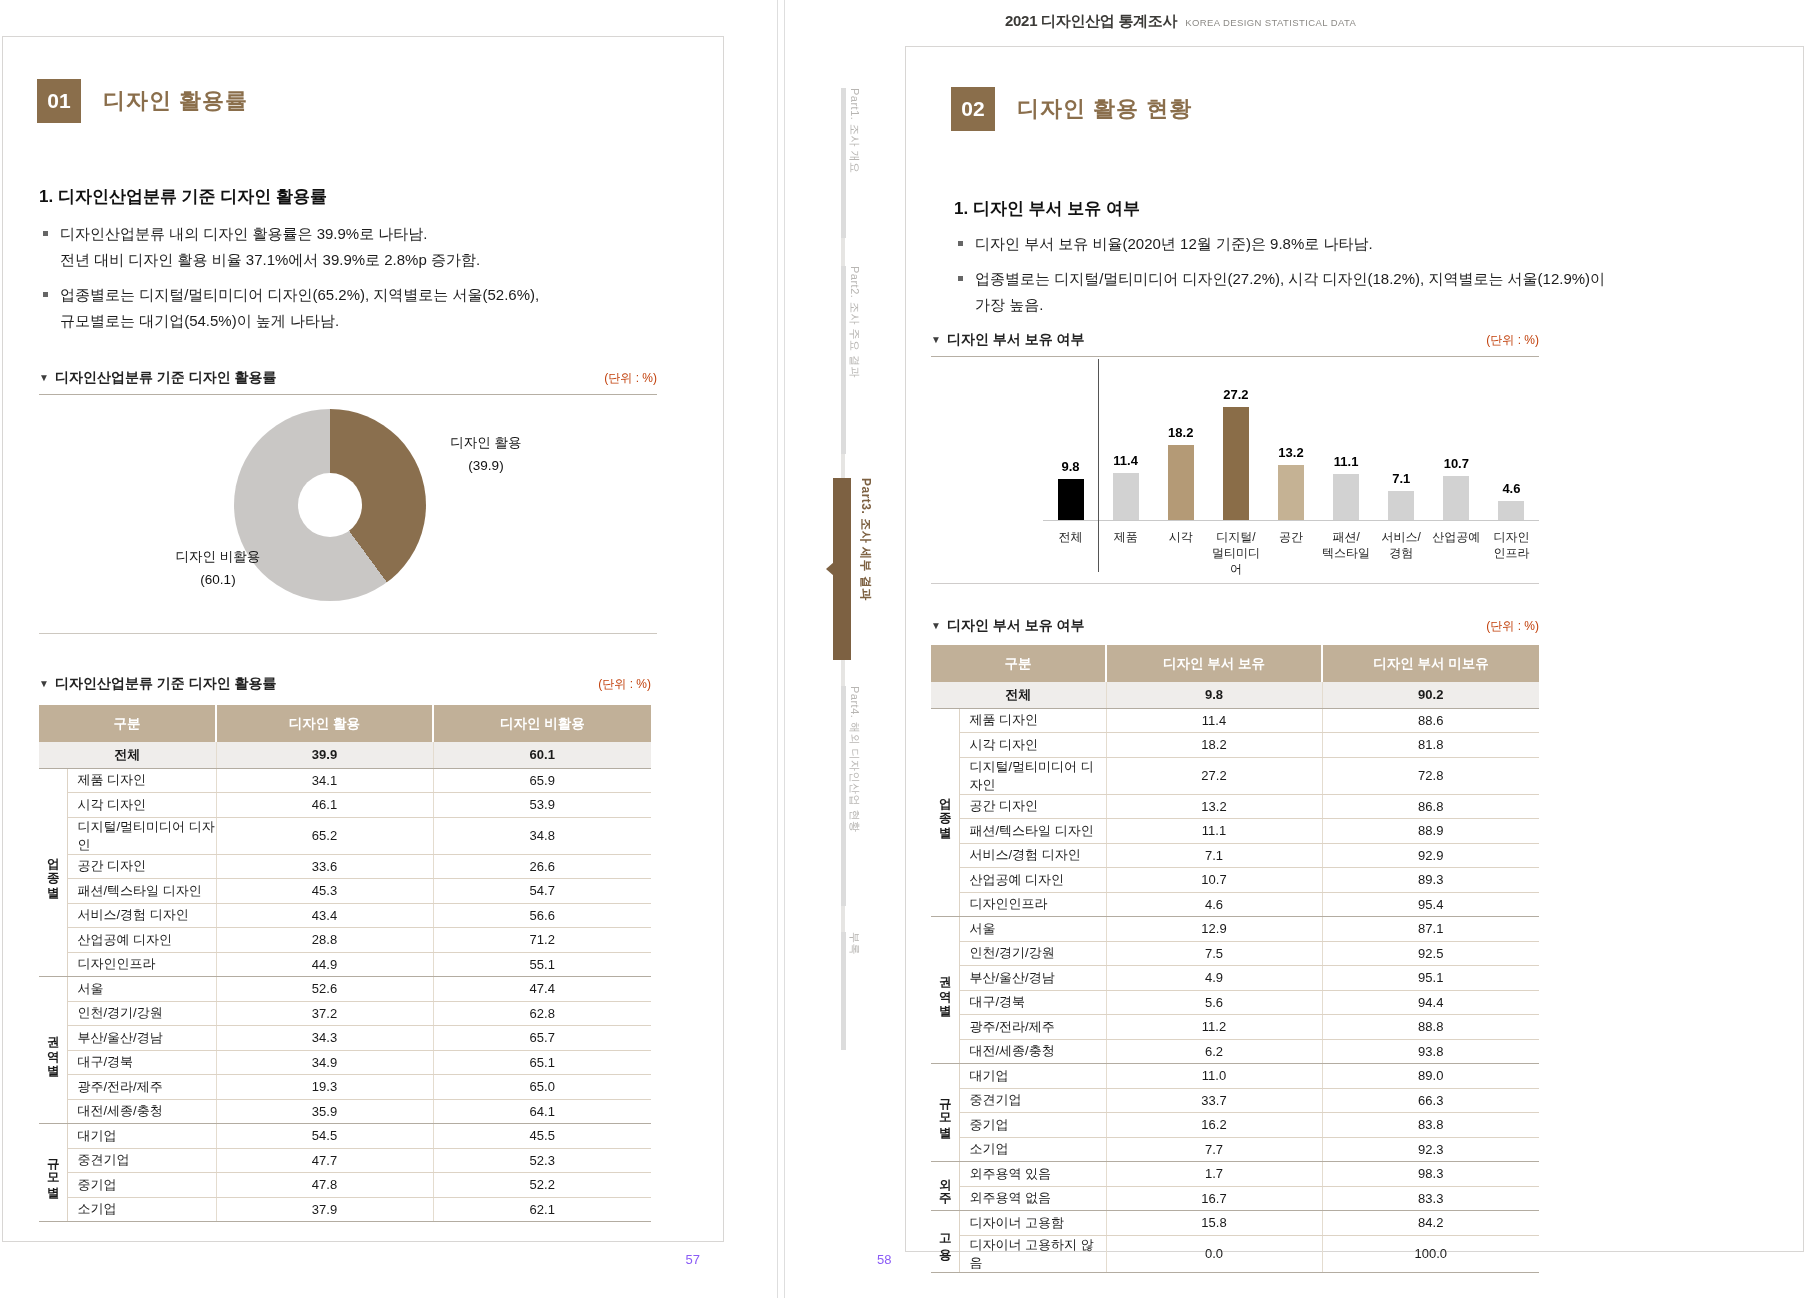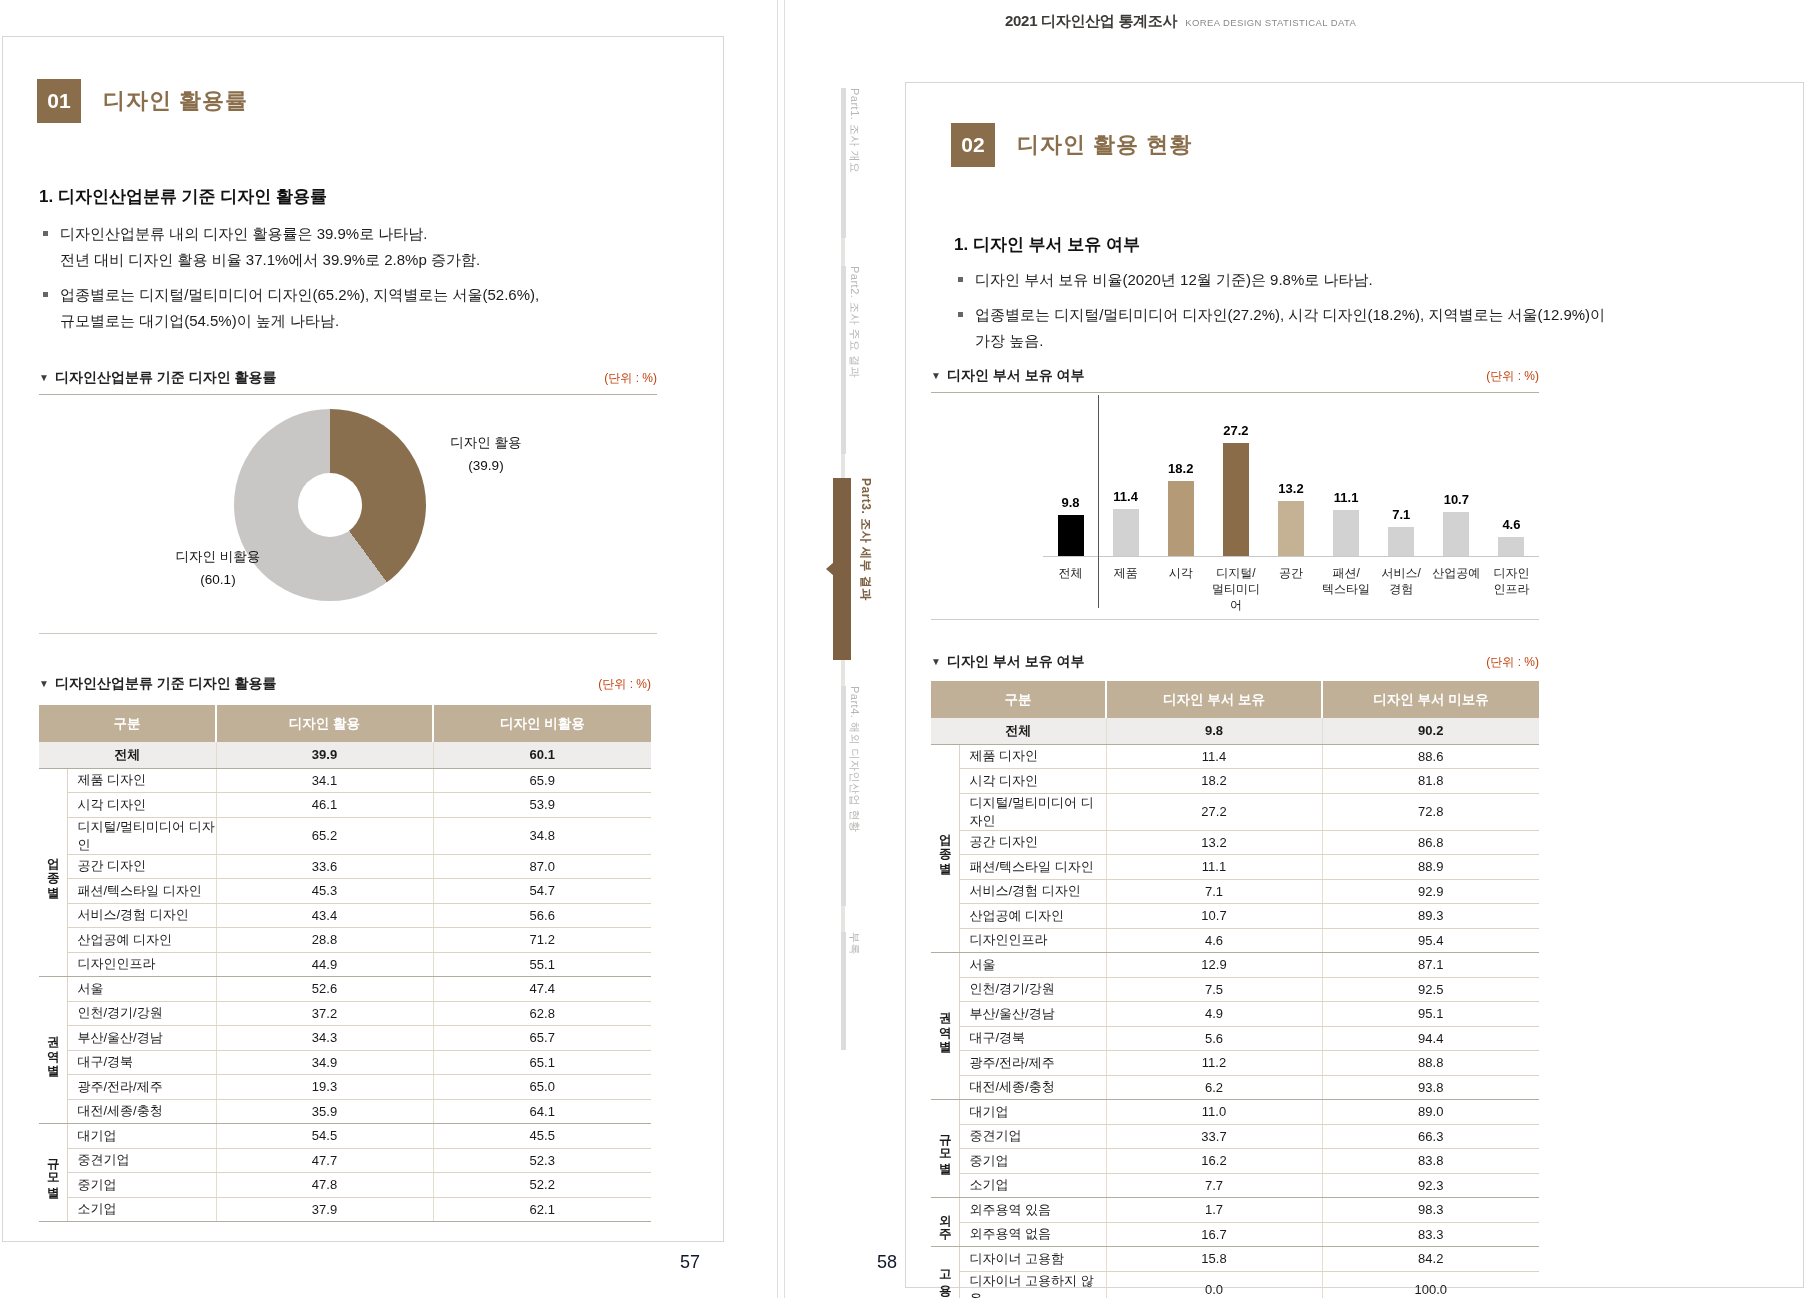--- a/index.html
+++ b/index.html
@@ -2,21 +2,21 @@
 <html><head>
 <meta charset="utf-8">
 <style>
   html,body{margin:0;padding:0;background:#ffffff;}
   body{font-family:"Liberation Sans","DejaVu Sans",sans-serif;color:#1a1a1a;}
   #canvas{position:relative;width:1819px;height:1298px;background:#fff;overflow:hidden;}
 
   
   .page{position:absolute;background:#fff;border:1px solid #d8d6d4;}
   #page-left{left:2px;top:36px;width:692px;height:1204px;padding-left:28px;}
-  #page-right{left:905px;top:46px;width:897px;height:1204px;margin-top:36px;}
+  #page-right{left:905px;top:46px;width:897px;height:1204px;}
 
   .gutter-line{position:absolute;top:0;width:1px;height:1298px;background:#dedede;}
   #gutter-a{left:777px;} #gutter-b{left:784px;}
 
   
   #doc-header{position:absolute;left:1005px;top:12px;white-space:nowrap;}
   #doc-header .main{font-size:15px;font-weight:700;color:#3b3a37;letter-spacing:-0.3px;}
   #doc-header .sub{font-size:9.5px;color:#8c8a86;margin-left:8px;letter-spacing:0.4px;}
 
   
@@ -82,21 +82,21 @@
   .dtable td{height:23.5px;padding:0;text-align:center;border-bottom:1px solid #ddd3c5;}
   .dtable td.lbl{text-align:left;padding-left:10px;font-weight:400;}
   .dtable td.val{border-left:1px solid #e4dccf;}
   .dtable tr.total-row td{background:#efedeb;font-weight:700;height:25.5px;border-bottom:1px solid #b3aca1;}
   .dtable td.group-cell{font-weight:700;border-right:1px solid #ddd3c5;border-bottom:1px solid #b3aca1;width:28px;}
   .dtable td.group-cell span{writing-mode:vertical-lr;text-orientation:upright;letter-spacing:2px;font-size:12.5px;display:inline-block;}
   .dtable tr.glast td{border-bottom-color:#b3aca1;}
   #ltable{left:36px;top:668px;width:612px;}
   #rtable{left:25px;top:598px;width:608px;}
 
-  .page-no{position:absolute;top:1252px;font-size:18px;color:#0f172a;}
+  .page-no{position:absolute;top:1252px;font-size:13px;color:#8b5cf6;}
   #pn-57{left:660px;width:40px;text-align:right;}
   #pn-58{left:877px;width:40px;text-align:left;}
 
   
   #lp-sechead{left:34px;top:42px;}
   #lp-sub{left:36px;top:148px;}
   #lp-bullets{left:40px;top:184px;width:616px;}
   #lp-cap1{left:36px;top:332px;width:618px;}
   #lp-div{left:36px;top:596px;width:618px;}
   #lp-cap2{left:36px;top:638px;width:612px;}
@@ -228,21 +228,21 @@
               <td class="val">53.9</td>
             </tr>
             <tr>
               <td class="lbl">디지털/멀티미디어 디자인</td>
               <td class="val">65.2</td>
               <td class="val">34.8</td>
             </tr>
             <tr>
               <td class="lbl">공간 디자인</td>
               <td class="val">33.6</td>
-              <td class="val">87.0</td>
+              <td class="val">26.6</td>
             </tr>
             <tr>
               <td class="lbl">패션/텍스타일 디자인</td>
               <td class="val">45.3</td>
               <td class="val">54.7</td>
             </tr>
             <tr>
               <td class="lbl">서비스/경험 디자인</td>
               <td class="val">43.4</td>
               <td class="val">56.6</td>

